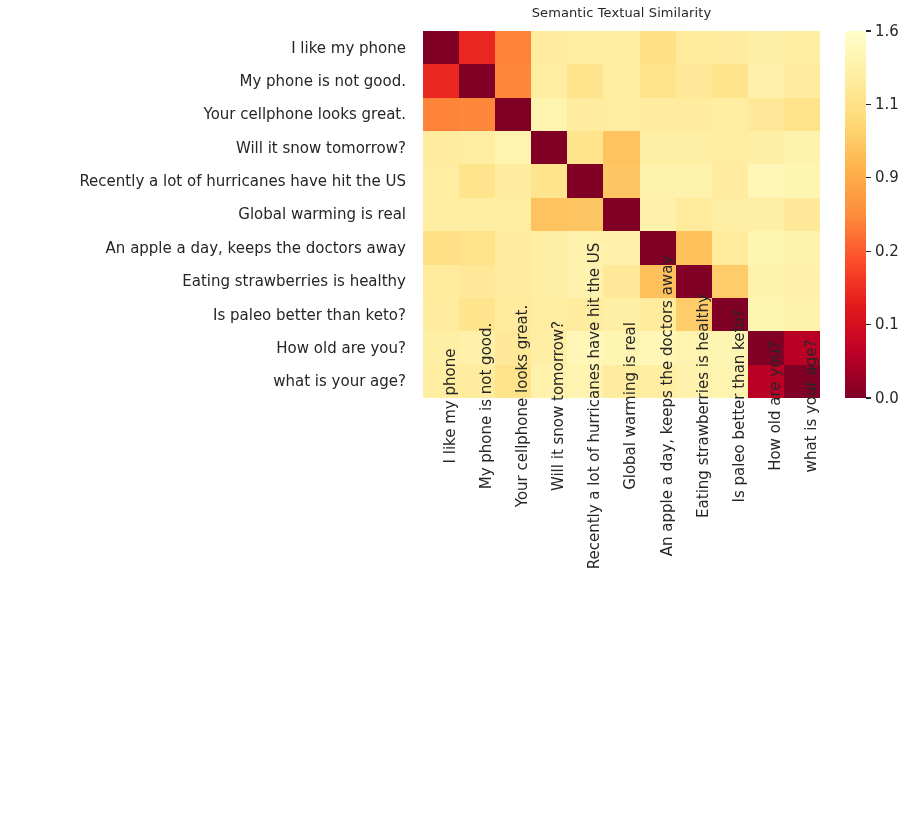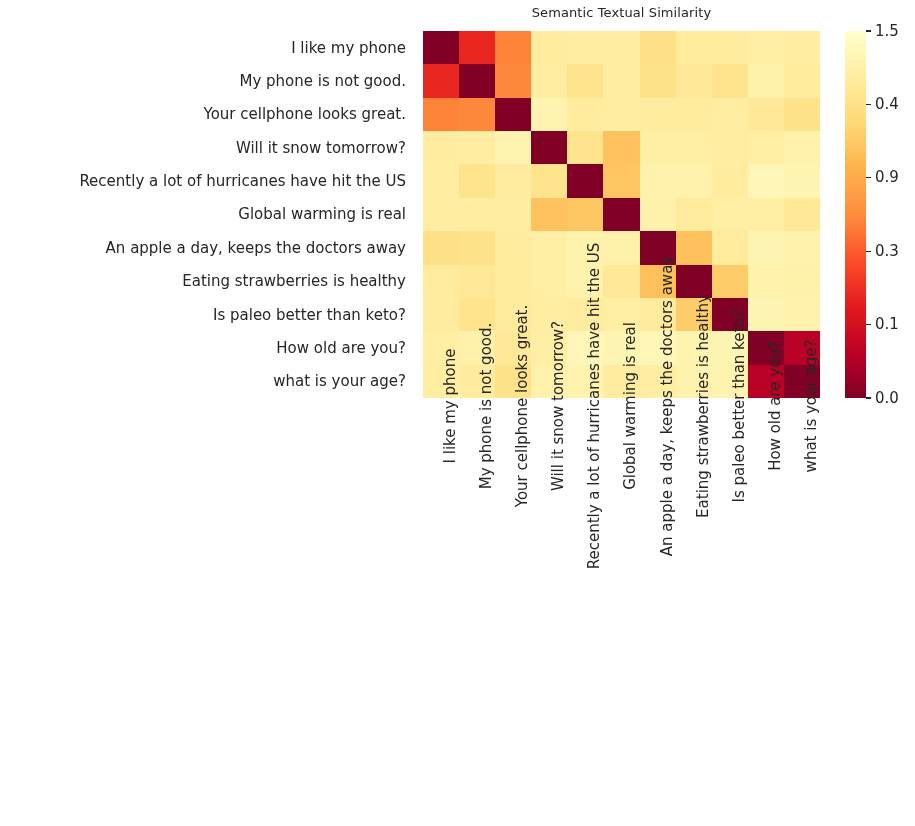--- a/index.html
+++ b/index.html
@@ -320,29 +320,29 @@
   <div class="cb-tick" style="top: 367px;">
         <i></i>
         <b>0.0</b>
       </div>
       <div class="cb-tick" style="top: 293.6px;">
         <i></i>
         <b>0.1</b>
       </div>
       <div class="cb-tick" style="top: 220.2px;">
         <i></i>
-        <b>0.3</b>
+        <b>0.2</b>
       </div>
       <div class="cb-tick" style="top: 146.8px;">
         <i></i>
         <b>0.9</b>
       </div>
       <div class="cb-tick" style="top: 73.4px;">
         <i></i>
-        <b>0.4</b>
+        <b>1.1</b>
       </div>
       <div class="cb-tick" style="top: 0px;">
         <i></i>
-        <b>1.5</b>
+        <b>1.6</b>
       </div>
     </div>
 
 </div>
 
 </body></html>

